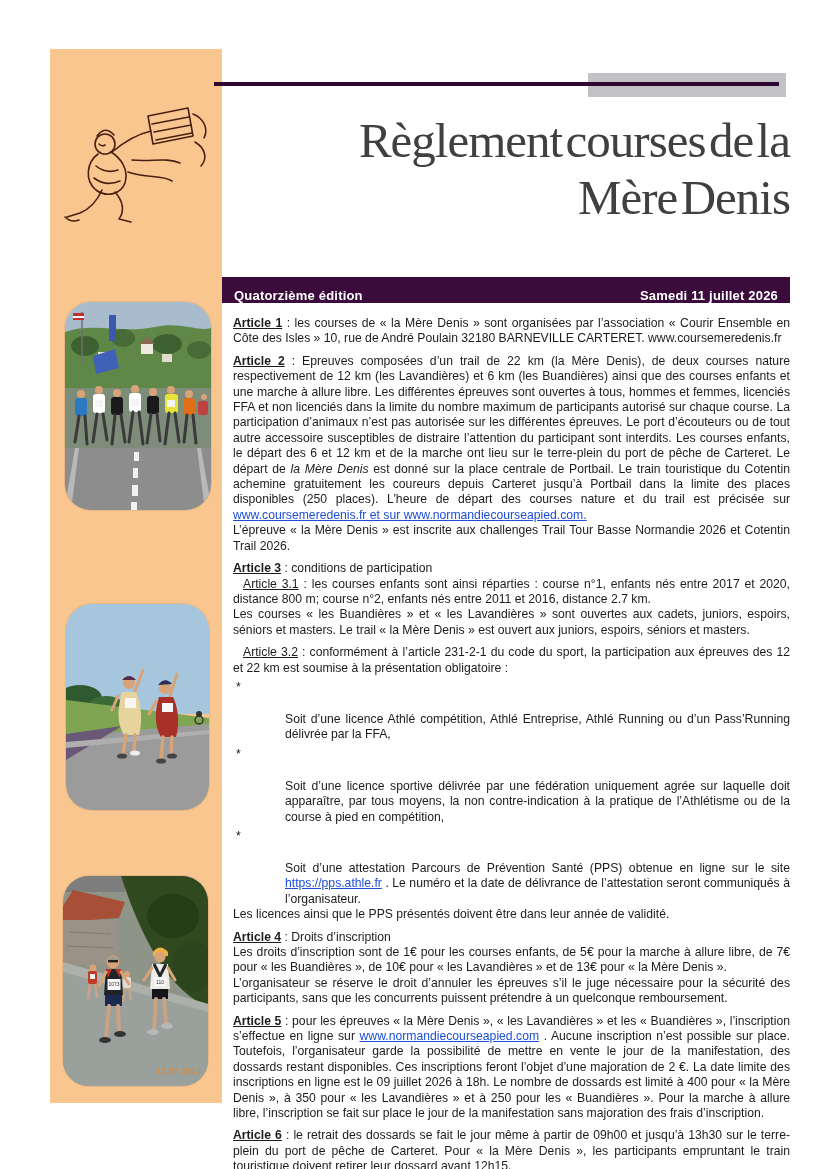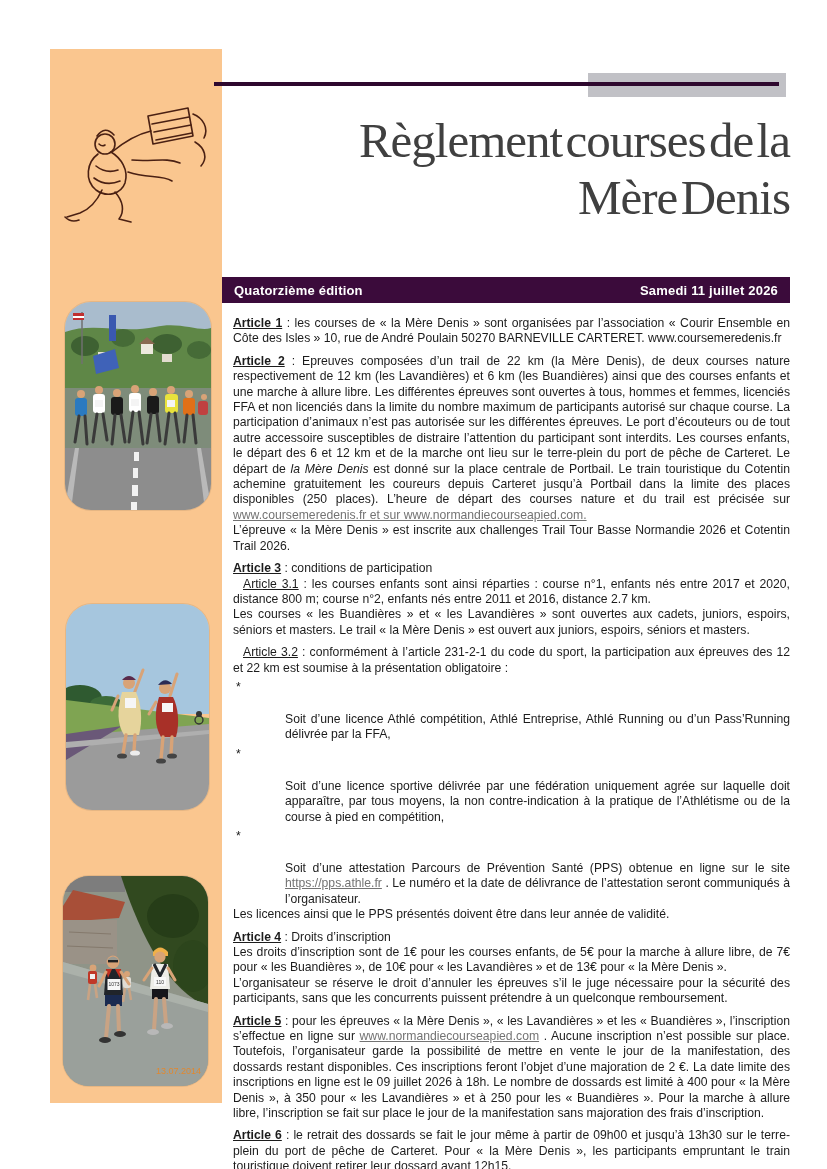--- a/index.html
+++ b/index.html
@@ -18,38 +18,38 @@
   
   .gray-bar{position:absolute;left:588px;top:73px;width:198px;height:24px;background:#C1C1C6;}
   .rule{position:absolute;left:214px;top:82px;width:565px;height:4px;background:#2E082E;}
   .title{
     position:absolute;left:222px;top:112px;width:568px;text-align:right;
     font-family:"Liberation Serif", serif;font-size:49px;line-height:57px;
     color:#404040;word-spacing:-0.16em;letter-spacing:-1px;font-weight:500;
   }
   .banner{
     position:absolute;left:222px;top:277px;width:568px;height:26px;background:#3B0B3B;
-    color:#ffffff;font-size:13px;font-weight:bold;display:flex;align-items:center;
+    color:#ffffff;font-size:13px;font-weight:bold;display:flex;align-items:flex-end;
     justify-content:space-between;padding:0 12px;box-sizing:border-box;letter-spacing:0.2px;
   }
   
   .content{
     position:absolute;left:233px;top:316px;width:557px;
     font-size:12.2px;line-height:15.4px;text-align:justify;color:#1c1c1c;
   }
   .para{margin:0;}
   .g8{margin-top:7px;}
   .indent{text-indent:10px;}
   .bullet{display:flex;margin-top:4px;}
   .bullet-mark{width:52px;flex:none;padding-left:3px;box-sizing:border-box;}
   .bullet-text{flex:1;text-align:justify;margin-top:32px;}
   .seg-bu{font-weight:bold;text-decoration:underline;}
   .seg-u{text-decoration:underline;}
   .seg-i{font-style:italic;}
-  a.seg-link{color:#737373;text-decoration:underline;cursor:pointer;}
+  a.seg-link{color:#1d4ed8;text-decoration:underline;cursor:pointer;}
   .sketch-stroke{fill:none;stroke:#4A2013;stroke-width:1.6;stroke-linecap:round;stroke-linejoin:round;}
 </style>
 </head>
 <body>
 
 <div class="sidebar"></div>
 
 <div class="illus">
   <svg width="162" height="138" viewBox="0 0 162 138">
 
@@ -252,21 +252,21 @@
   <div>Règlement courses de la</div>
   <div>Mère Denis</div>
 </div>
 
 <div class="banner">
   <span>Quatorzième édition</span>
   <span>Samedi 11 juillet 2026</span>
 </div>
 
 <div class="content">
-    <p class="para g0"><span class="seg-bu">Article 1</span><span class="seg-p"> : les courses de « la Mère Denis » sont organisées par l’association « Courir Ensemble en Côte des Isles » 10, rue de André Poulain 50270 BARNEVILLE CARTERET. www.coursemeredenis.fr</span></p>
+    <p class="para g0"><span class="seg-bu">Article 1</span><span class="seg-p"> : les courses de « la Mère Denis » sont organisées par l’association « Courir Ensemble en Côte des Isles » 10, rue de André Poulain 32180 BARNEVILLE CARTERET. www.coursemeredenis.fr</span></p>
     <p class="para g8"><span class="seg-bu">Article 2</span><span class="seg-p"> : Epreuves  composées d’un trail de 22 km (la Mère Denis), de deux courses nature respectivement de 12 km (les Lavandières) et 6 km (les Buandières) ainsi que des courses enfants et une marche à allure libre. Les différentes épreuves sont ouvertes à tous, hommes et femmes, licenciés FFA et non licenciés dans la limite du nombre maximum de participants autorisé sur chaque course. La participation d’animaux n’est pas autorisée sur les différentes épreuves. Le port d’écouteurs ou de tout autre accessoire susceptibles de distraire l’attention du participant sont interdits. Les courses enfants, le départ des 6 et 12 km et de la marche ont lieu sur le terre-plein du port de pêche de Carteret. Le départ de </span><span class="seg-i">la Mère Denis</span><span class="seg-p"> est donné sur la place centrale de Portbail. Le train touristique  du Cotentin achemine gratuitement les coureurs depuis Carteret jusqu’à Portbail dans la limite des places disponibles (250 places). L’heure de départ des courses nature et du trail est  précisée  sur </span><a class="seg-link" href="#">www.coursemeredenis.fr et sur www.normandiecourseapied.com.</a></p>
     <p class="para g0"><span class="seg-p">L’épreuve « la Mère Denis » est inscrite aux challenges Trail Tour Basse Normandie 2026 et Cotentin Trail 2026.</span></p>
     <p class="para g8"><span class="seg-bu">Article 3</span><span class="seg-p"> : conditions de participation</span></p>
     <p class="para g0 indent"><span class="seg-u">Article 3.1</span><span class="seg-p"> : les courses enfants sont ainsi réparties : course n°1, enfants nés entre 2017 et 2020, distance 800 m; course n°2, enfants nés entre 2011 et 2016, distance 2.7 km.</span></p>
     <p class="para g0"><span class="seg-p"> Les courses « les Buandières » et « les Lavandières » sont ouvertes aux cadets, juniors, espoirs, séniors et masters. Le trail « la Mère Denis » est ouvert aux juniors, espoirs, séniors et masters.</span></p>
     <p class="para g8 indent"><span class="seg-u">Article 3.2</span><span class="seg-p"> : conformément à l’article 231-2-1 du code du sport, la participation  aux épreuves des 12 et 22 km est soumise à la présentation obligatoire :</span></p>
     <div class="bullet">
       <span class="bullet-mark">*</span>
       <div class="bullet-text"><span class="seg-p">Soit d’une licence Athlé compétition, Athlé Entreprise, Athlé Running ou d’un Pass’Running délivrée par la FFA,</span></div>
     </div>

